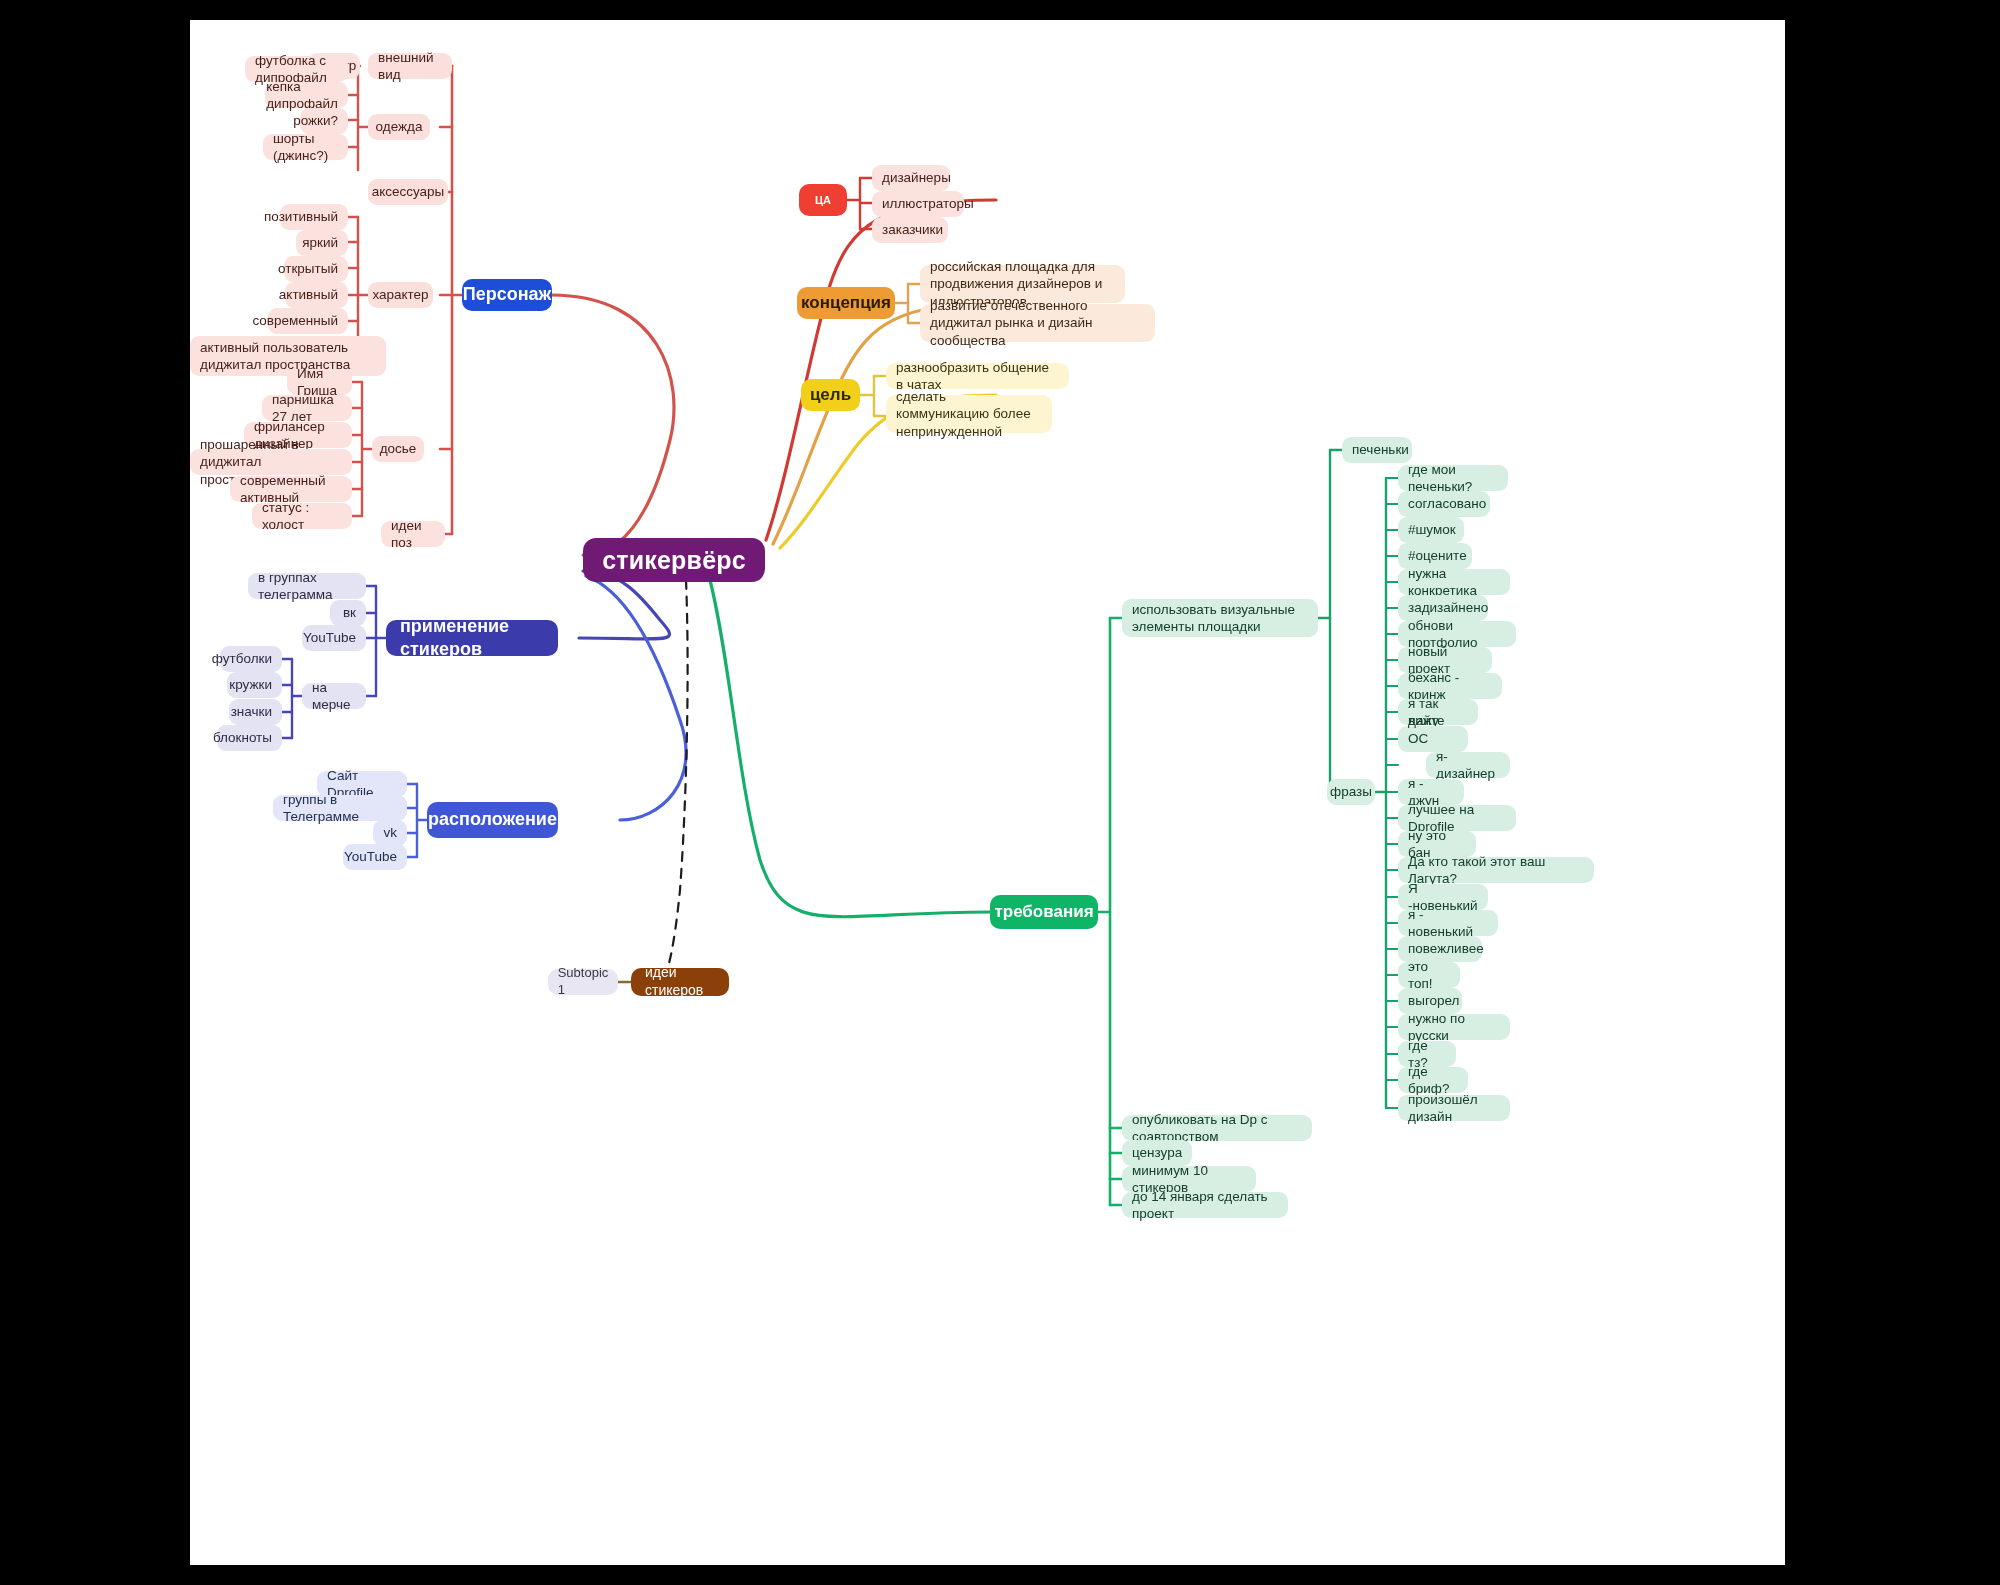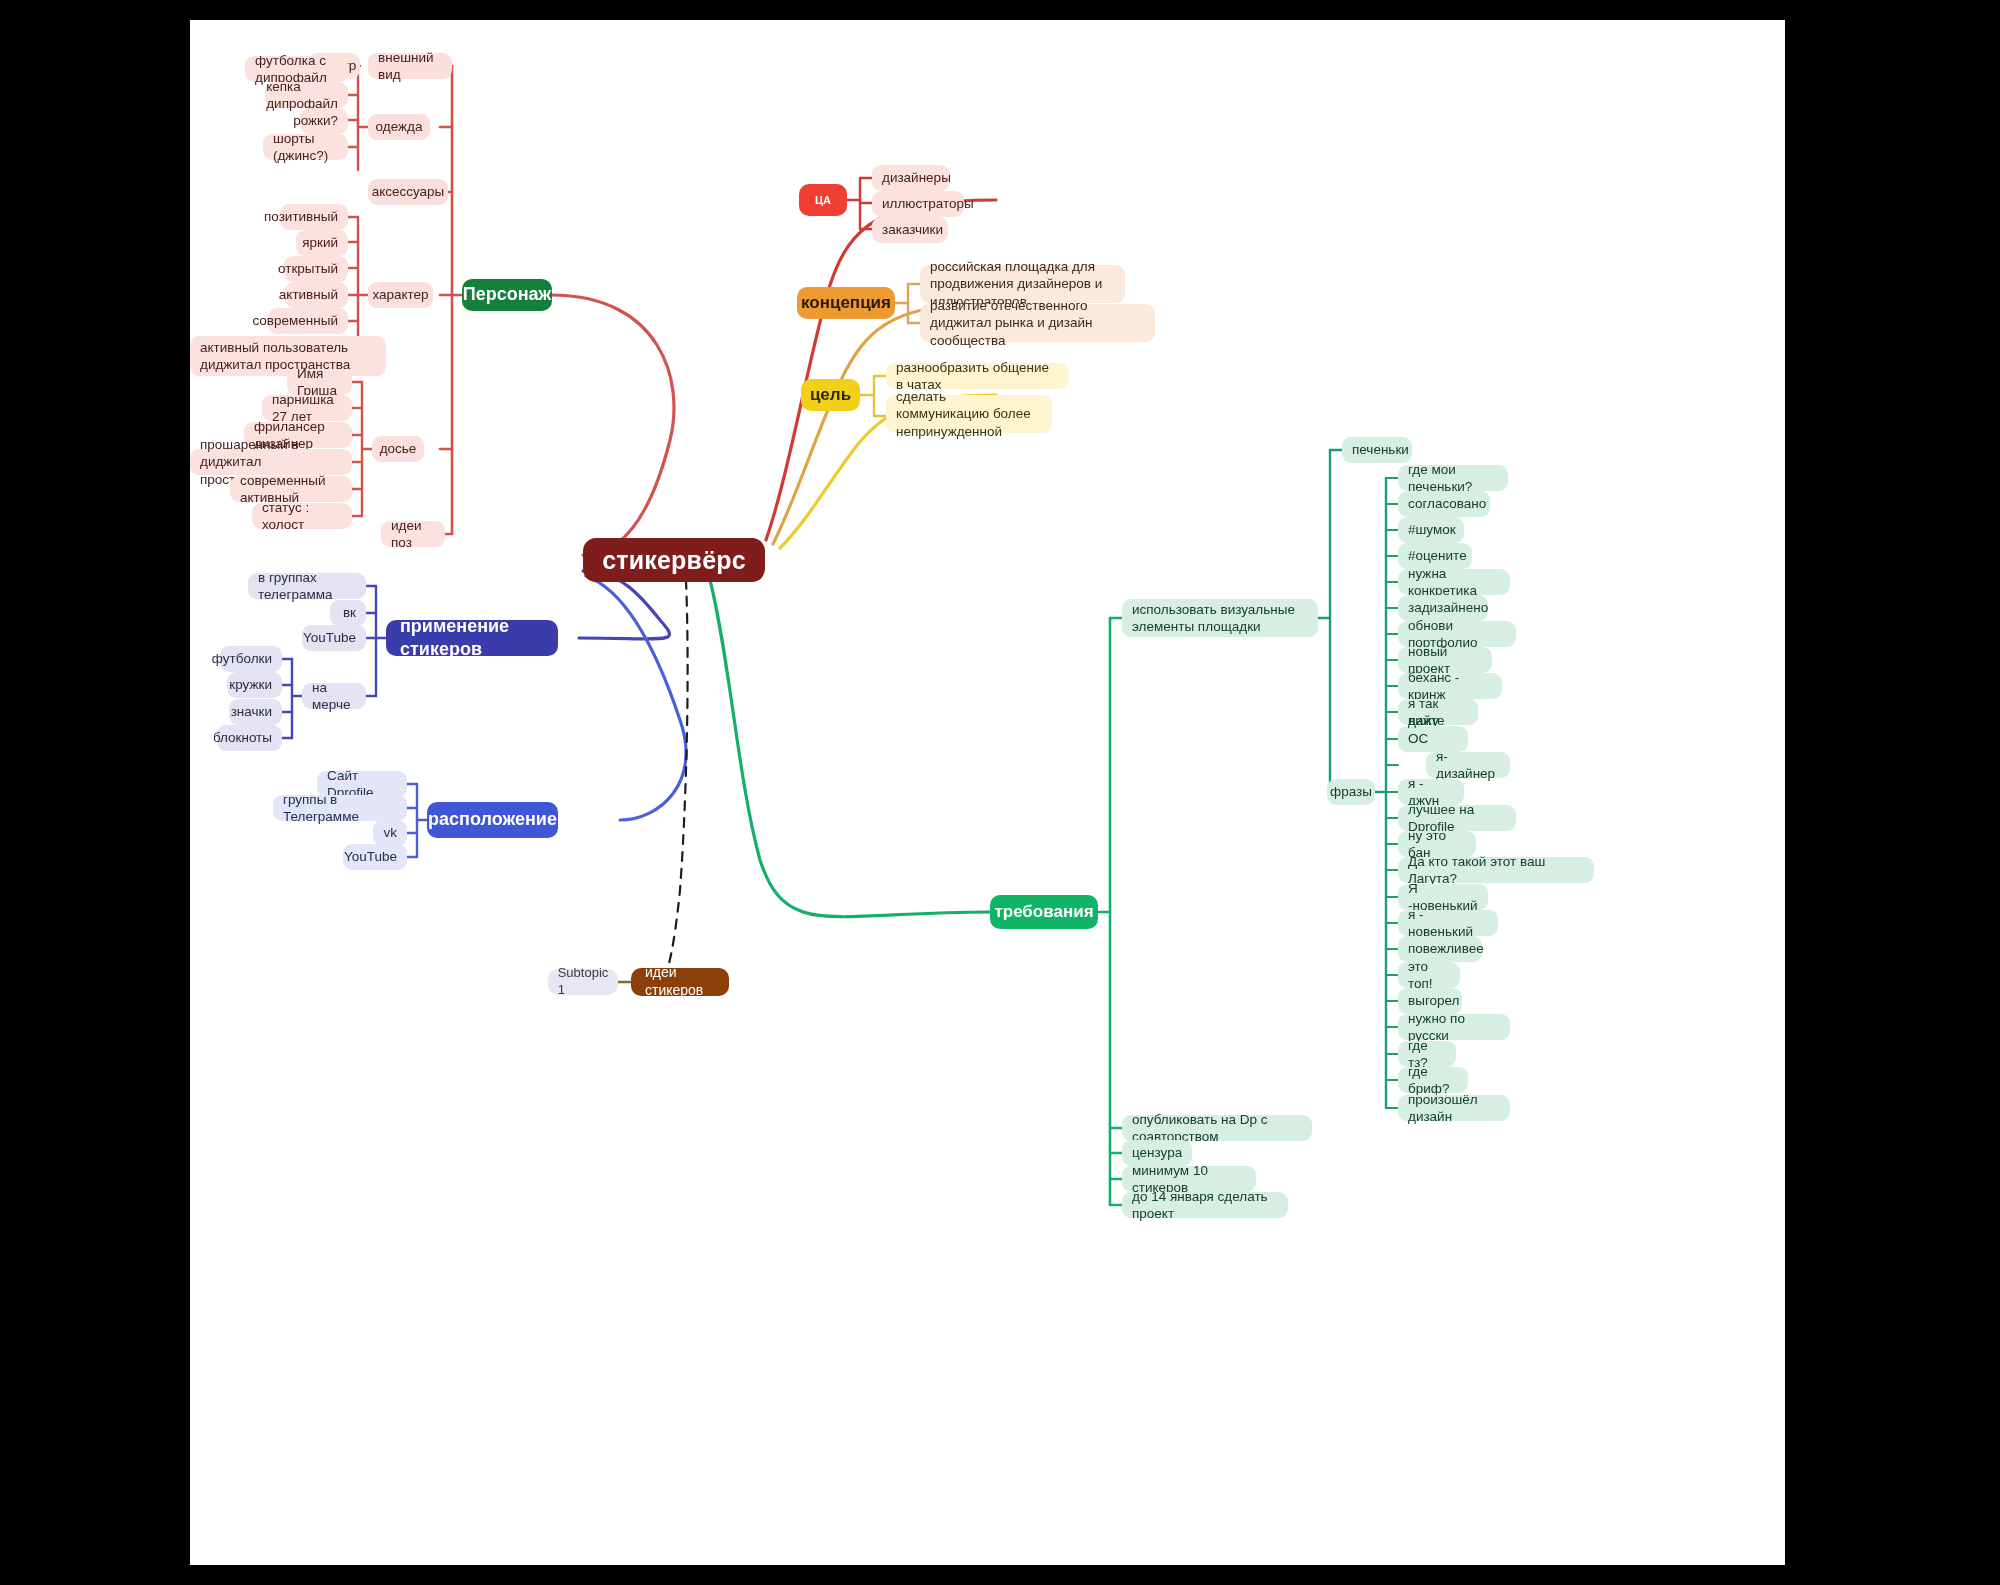--- a/index.html
+++ b/index.html
@@ -4,26 +4,26 @@
 <style>
   html,body{margin:0;padding:0;background:#000;}
   body{font-family:"Liberation Sans","DejaVu Sans",sans-serif;}
   #stage{position:relative;width:2000px;height:1585px;background:#000;overflow:hidden;}
   #canvas{position:absolute;left:190px;top:20px;width:1595px;height:1545px;background:#ffffff;}
   #edges{position:absolute;left:0;top:0;width:1595px;height:1545px;pointer-events:none;}
   .node{position:absolute;box-sizing:border-box;border-radius:9px;
         display:flex;align-items:center;white-space:pre-line;line-height:1.28;}
 
   
-  .root{background:#7f1d1d;color:#ffffff;font-size:25px;font-weight:700;
+  .root{background:#701a75;color:#ffffff;font-size:25px;font-weight:700;
         border-radius:13px;padding:0 20px;justify-content:center;letter-spacing:.2px;}
 
   
   .hub{font-weight:700;justify-content:center;padding:0 14px;border-radius:10px;}
-  .hub.persona{background:#15803d;color:#fff;font-size:18px;}
+  .hub.persona{background:#1d4ed8;color:#fff;font-size:18px;}
   .hub.ca{background:#ef3f33;color:#fff;font-size:11px;}
   .hub.concept{background:#ef9b34;color:#2a1a05;font-size:17px;}
   .hub.goal{background:#f2cf18;color:#2f2a05;font-size:17px;}
   .hub.apply{background:#3c3bab;color:#fff;font-size:18px;}
   .hub.place{background:#3f57d6;color:#fff;font-size:18px;}
   .hub.req{background:#10b467;color:#fff;font-size:17px;}
   .hub.ideas{background:#8a4008;color:#fff;font-size:14px;font-weight:400;}
   .hub.subtopic{background:#e7e6f2;color:#3a3a44;font-size:13px;font-weight:400;}
 
   

